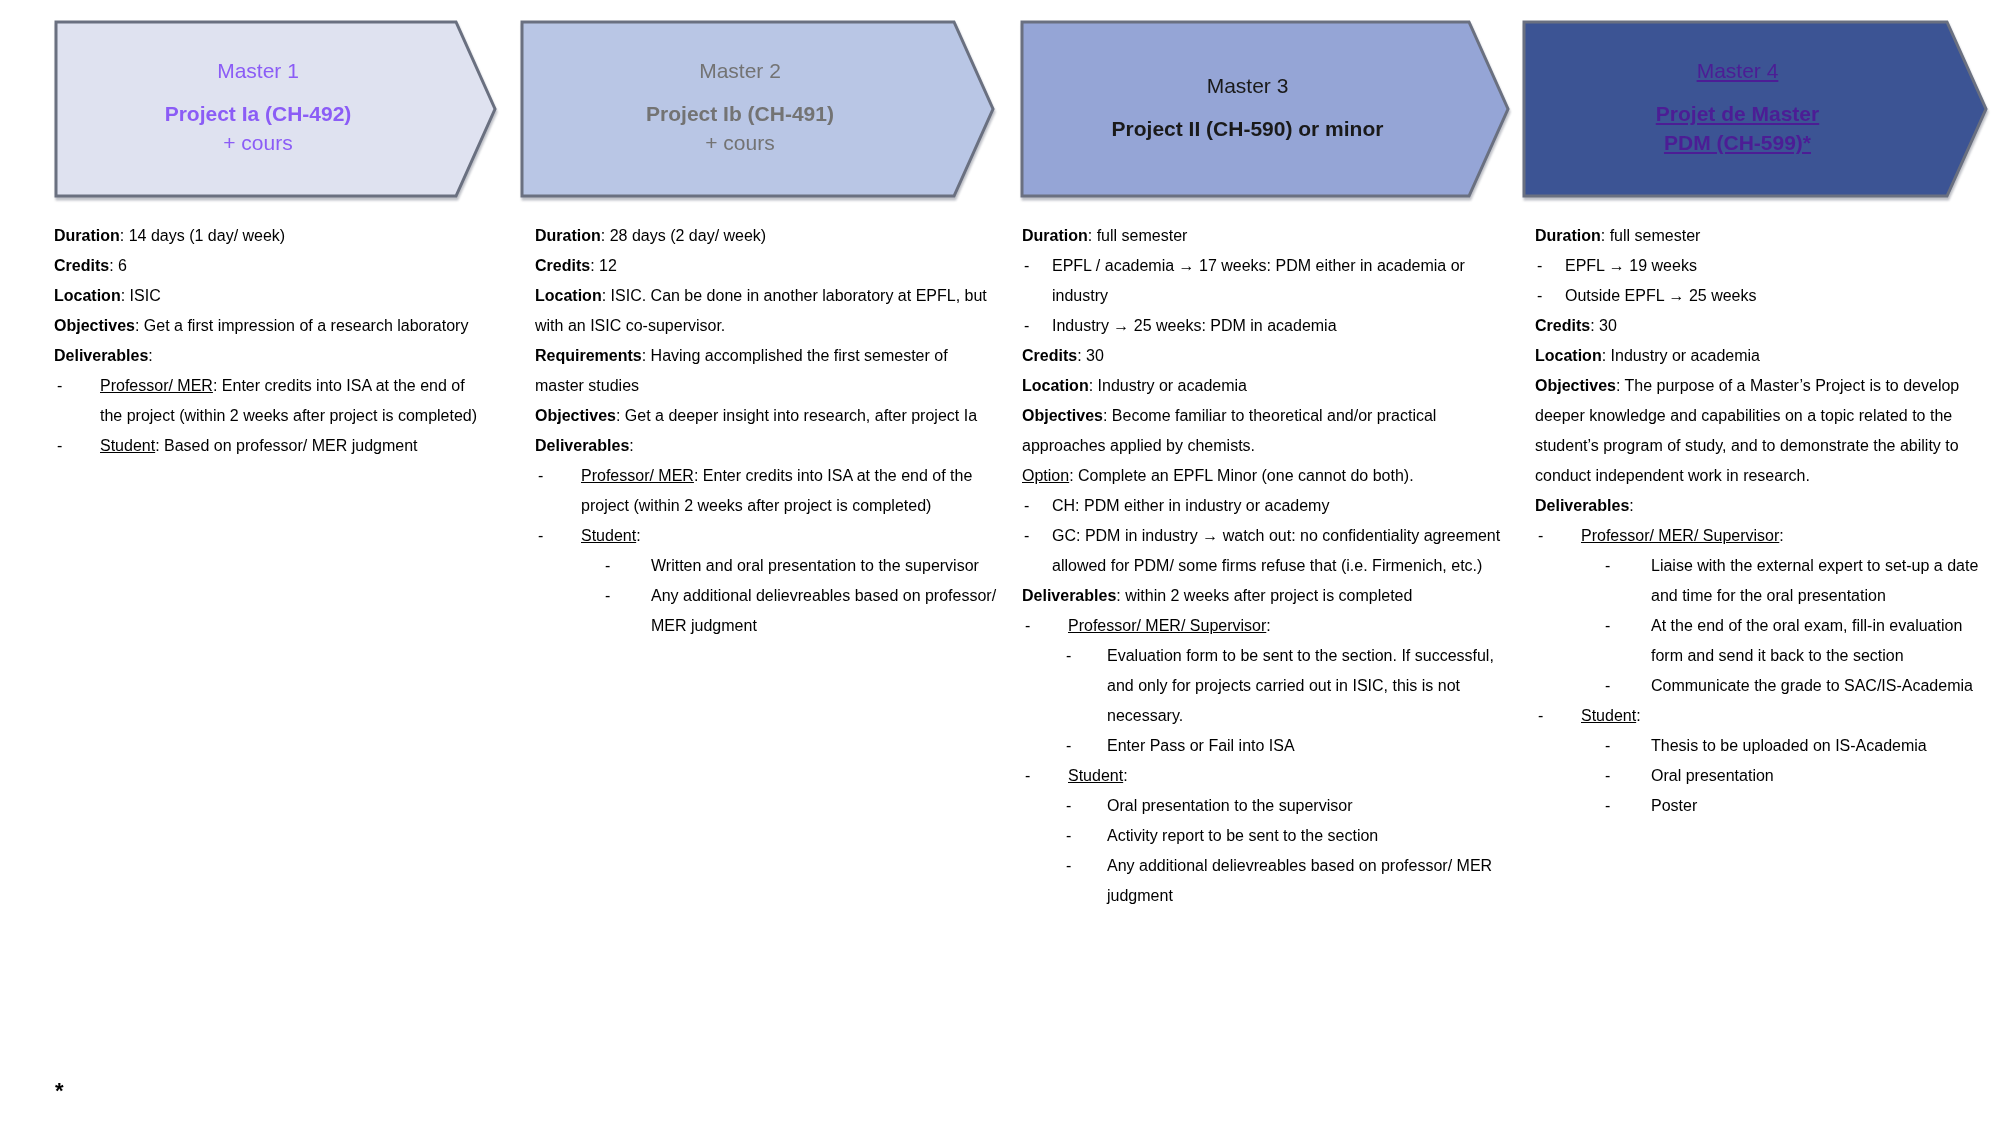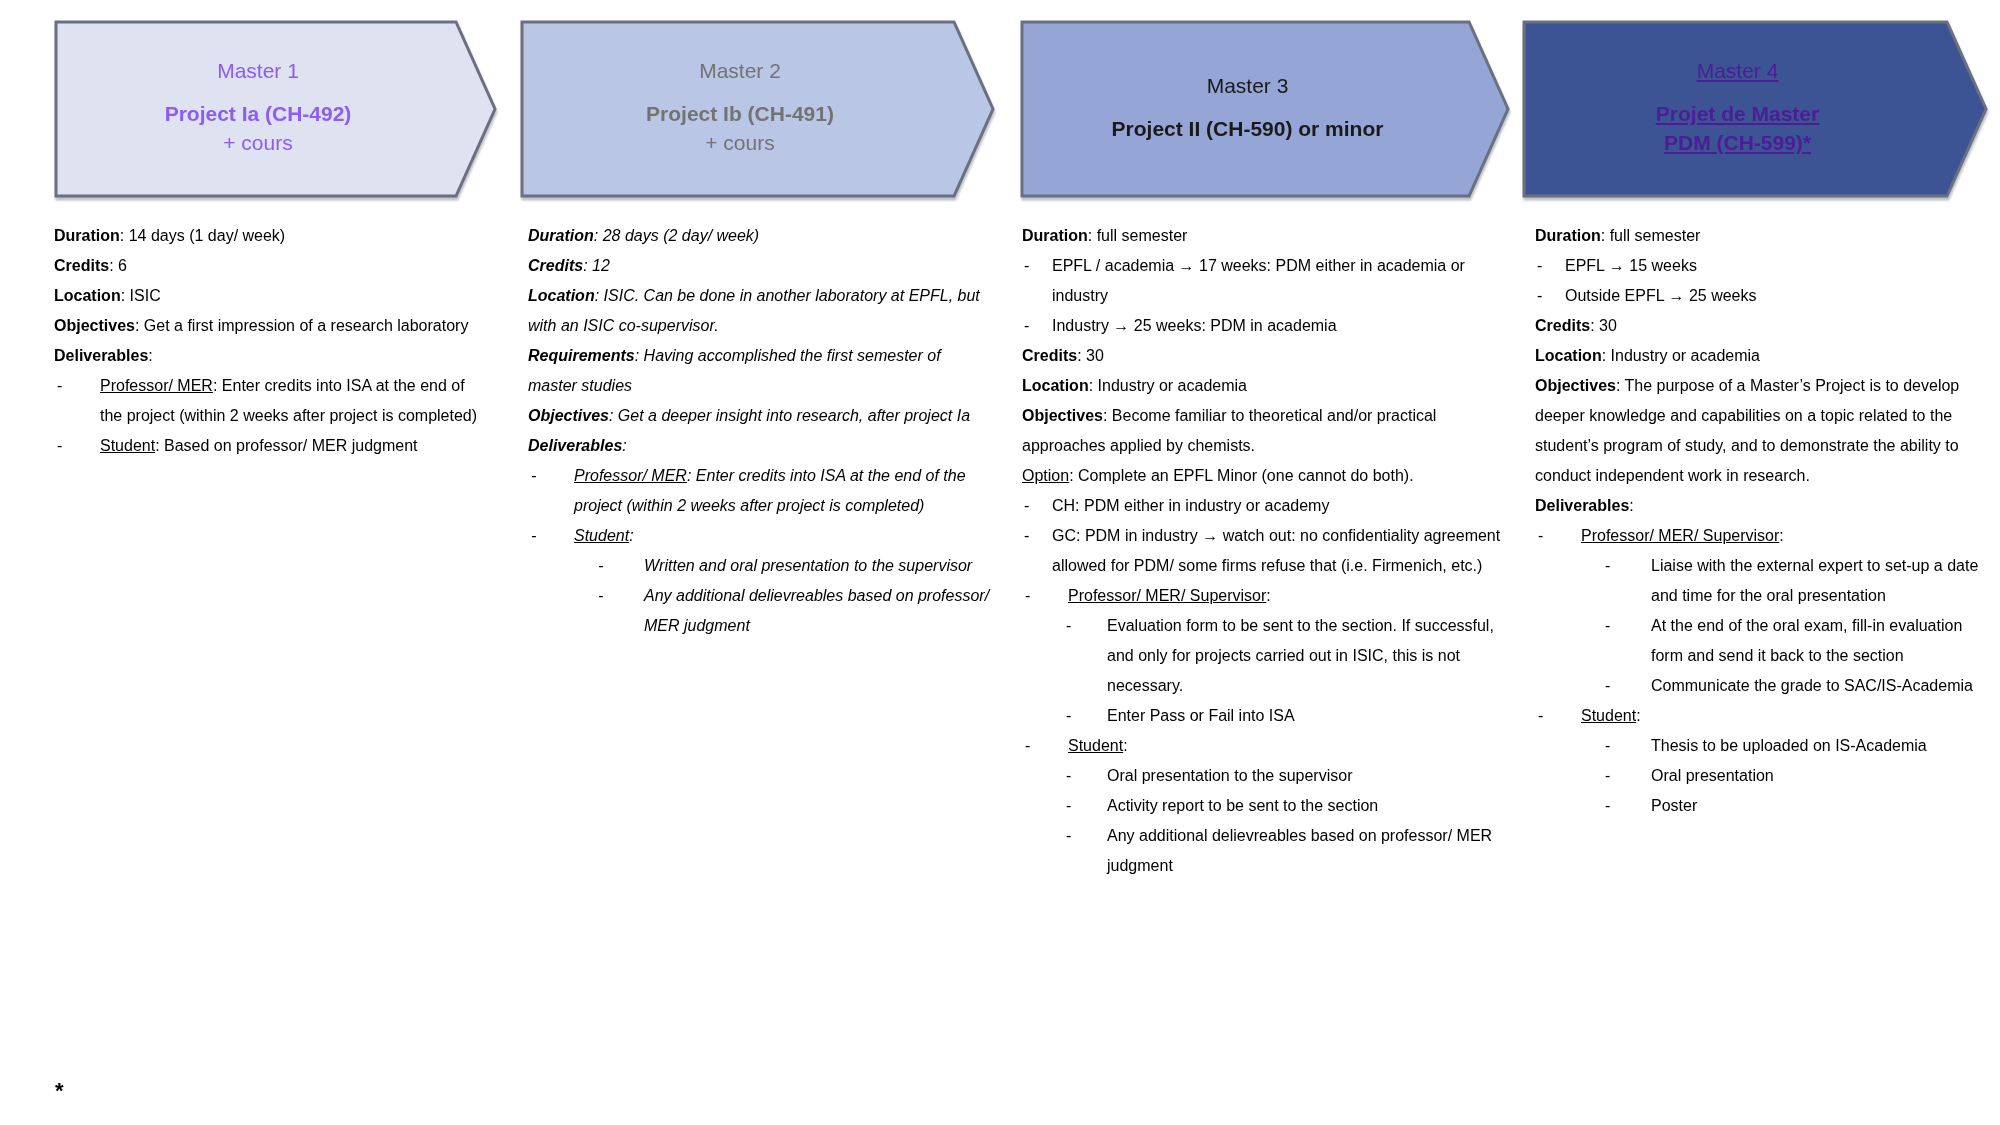--- a/index.html
+++ b/index.html
@@ -18,21 +18,21 @@
   .arrow svg{position:absolute;left:0;top:0;display:block;
     filter:drop-shadow(1px 3px 1px rgba(70,75,95,.35));}
   .htext{position:absolute;left:6px;top:0;right:44px;bottom:0;
     display:flex;flex-direction:column;align-items:center;justify-content:center;
     text-align:center;}
   .htitle{font-size:21px;margin-bottom:16px;}
   .hsub{font-size:21px;line-height:29px;}
   .hsub.b{font-weight:bold;}
   .body{margin-top:25px;font-size:16px;line-height:30px;}
   .c1 .body{width:424px;}
-  .c2 .body{margin-left:8px;width:462px;font-style:italic;}
+  .c2 .body{margin-left:15px;width:462px;}
   .c3 .body{margin-left:2px;width:482px;}
   .c4 .body{margin-left:13px;width:452px;}
   .line{position:relative;}
   .line .b{font-weight:bold;}
   .line .u{text-decoration:underline;}
   .dash{position:absolute;}
   .lv1{padding-left:30px;}  .lv1 > .dash{left:2px;}
   .lv2{padding-left:46px;}  .lv2 > .dash{left:3px;}
   .lv3{padding-left:116px;} .lv3 > .dash{left:70px;}
   .lv4{padding-left:85px;}  .lv4 > .dash{left:44px;}
@@ -109,20 +109,21 @@
     <div class="body">
         <div class="line lv0"><span class="b">Duration</span><span>: full semester</span></div>
         <div class="line lv1"><span class="dash">-</span><span>EPFL / academia → 17 weeks: PDM either in academia or industry</span></div>
         <div class="line lv1"><span class="dash">-</span><span>Industry → 25 weeks: PDM in academia</span></div>
         <div class="line lv0"><span class="b">Credits</span><span>: 30</span></div>
         <div class="line lv0"><span class="b">Location</span><span>: Industry or academia</span></div>
         <div class="line lv0"><span class="b">Objectives</span><span>: Become familiar to theoretical and/or practical approaches applied by chemists.</span></div>
         <div class="line lv0"><span class="u">Option</span><span>: Complete an EPFL Minor (one cannot do both).</span></div>
         <div class="line lv1"><span class="dash">-</span><span>CH: PDM either in industry or academy</span></div>
         <div class="line lv1"><span class="dash">-</span><span>GC: PDM in industry → watch out: no confidentiality agreement allowed for PDM/ some firms refuse that (i.e. Firmenich, etc.)</span></div>
+        <div class="line lv0"><span class="b">Deliverables</span><span>: within 2 weeks after project is completed</span></div>
         <div class="line lv2"><span class="dash">-</span><span class="u">Professor/ MER/ Supervisor</span><span>:</span></div>
         <div class="line lv4"><span class="dash">-</span><span>Evaluation form to be sent to the section. If successful, and only for projects carried out in ISIC, this is not necessary.</span></div>
         <div class="line lv4"><span class="dash">-</span><span>Enter Pass or Fail into ISA</span></div>
         <div class="line lv2"><span class="dash">-</span><span class="u">Student</span><span>:</span></div>
         <div class="line lv4"><span class="dash">-</span><span>Oral presentation to the supervisor</span></div>
         <div class="line lv4"><span class="dash">-</span><span>Activity report to be sent to the section</span></div>
         <div class="line lv4"><span class="dash">-</span><span>Any additional delievreables based on professor/ MER judgment</span></div>
       </div>
   </section>
 
@@ -134,21 +135,21 @@
       <div class="htext" style="color: #4c1d95; text-decoration: underline;">
         <div class="htitle">Master 4</div>
         <div>
             <div class="hsub b">Projet de Master</div>
             <div class="hsub b">PDM (CH-599)*</div>
           </div>
       </div>
     </div>
     <div class="body">
         <div class="line lv0"><span class="b">Duration</span><span>: full semester</span></div>
-        <div class="line lv1"><span class="dash">-</span><span>EPFL → 15 weeks</span></div>
+        <div class="line lv1"><span class="dash">-</span><span>EPFL → 19 weeks</span></div>
         <div class="line lv1"><span class="dash">-</span><span>Outside EPFL → 25 weeks</span></div>
         <div class="line lv0"><span class="b">Credits</span><span>: 30</span></div>
         <div class="line lv0"><span class="b">Location</span><span>: Industry or academia</span></div>
         <div class="line lv0"><span class="b">Objectives</span><span>: The purpose of a Master’s Project is to develop deeper knowledge and capabilities on a topic related to the student’s program of study, and to demonstrate the ability to conduct independent work in research.</span></div>
         <div class="line lv0"><span class="b">Deliverables</span><span>:</span></div>
         <div class="line lv2"><span class="dash">-</span><span class="u">Professor/ MER/ Supervisor</span><span>:</span></div>
         <div class="line lv3"><span class="dash">-</span><span>Liaise with the external expert to set-up a date and time for the oral presentation</span></div>
         <div class="line lv3"><span class="dash">-</span><span>At the end of the oral exam, fill-in evaluation form and send it back to the section</span></div>
         <div class="line lv3"><span class="dash">-</span><span>Communicate the grade to SAC/IS-Academia</span></div>
         <div class="line lv2"><span class="dash">-</span><span class="u">Student</span><span>:</span></div>

